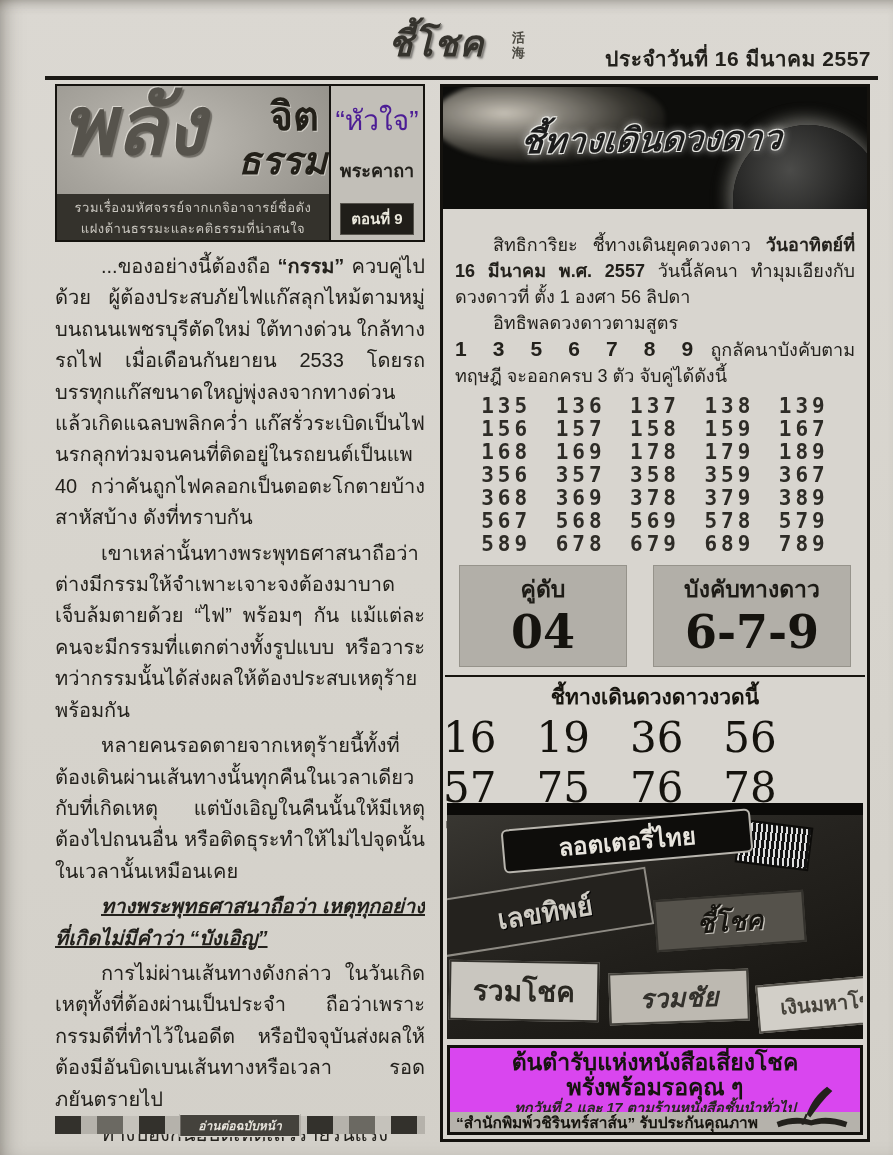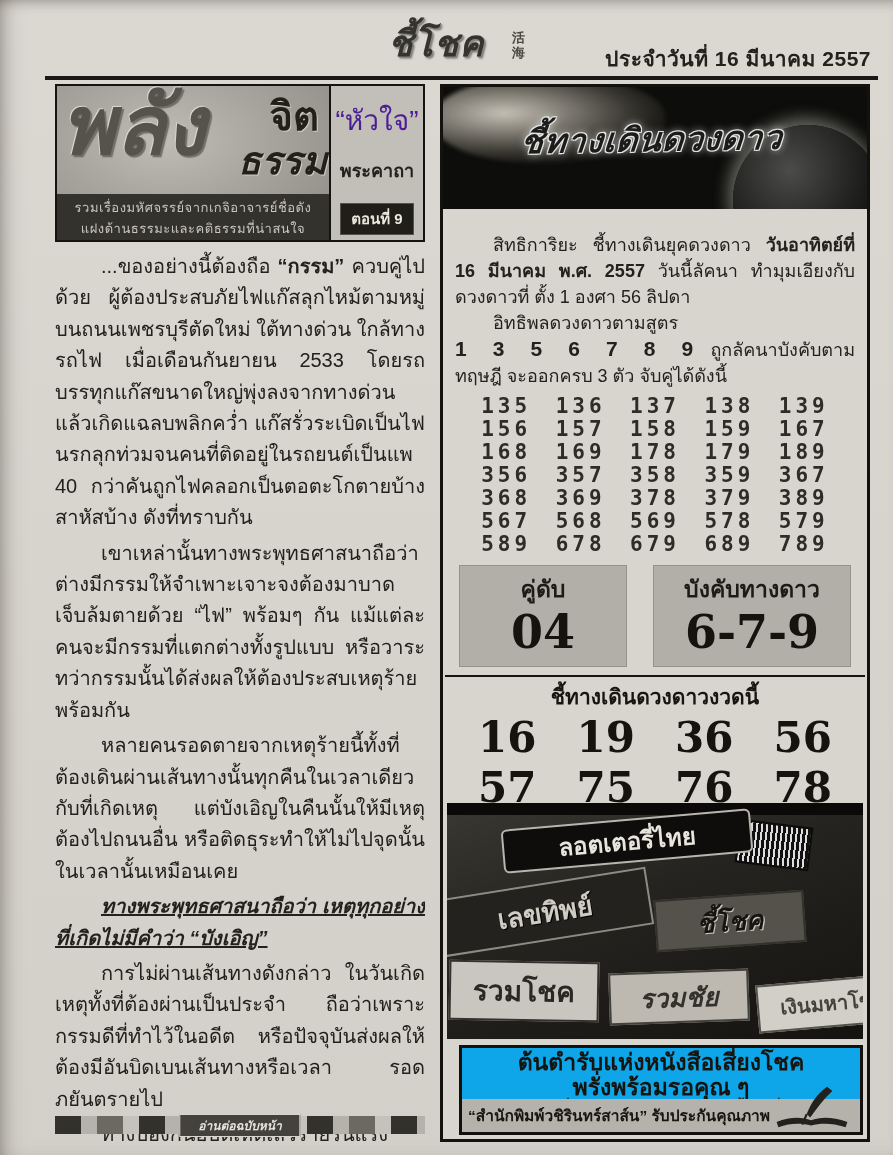--- a/index.html
+++ b/index.html
@@ -69,22 +69,22 @@
   .boxes{display:flex;gap:26px;padding:0 16px;margin-top:9px;}
   .graybox{background:#b2afa8;border:1px solid #96938b;text-align:center;box-sizing:border-box;height:102px;}
   .box-pair{width:168px;}
   .box-force{flex:1;}
   .graybox .lbl{font-size:23px;font-weight:800;margin-top:5px;color:#1d1b16;}
   .graybox .val{font-family:"DejaVu Serif","Liberation Serif",serif;font-weight:700;font-size:46px;line-height:50px;color:#15130e;}
 
   .rule2{border-top:2px solid #17150f;margin:8px 2px 0 2px;}
 
   .picks-heading{text-align:center;font-size:21px;font-weight:900;margin-top:3px;color:#17150f;}
-  .pick-row{display:flex;justify-content:center;gap:40px;font-family:"DejaVu Serif","Liberation Serif",serif;
-    font-weight:700;font-size:42px;line-height:50px;color:#15130e;}
+  .pick-row{display:flex;justify-content:flex-start;gap:40px;font-family:"DejaVu Serif","Liberation Serif",serif;
+    font-weight:400;font-size:42px;line-height:50px;color:#15130e;}
   .signoff{display:flex;justify-content:center;align-items:baseline;gap:12px;margin-top:2px;}
   .signoff .txt{font-size:18px;}
   .signoff .name{font-size:26px;font-weight:900;}
   .dots{border-top:5px dotted #24221d;margin:6px 6px 0 6px;}
 
   .photo{position:absolute;left:4px;right:4px;bottom:100px;height:236px;overflow:hidden;
     background:linear-gradient(160deg,#3a3833 0%,#262420 40%,#15130f 100%);}
   .photo-strip{position:absolute;top:0;left:0;right:0;height:12px;background:#0b0a08;}
   .plate{position:absolute;display:flex;align-items:center;justify-content:center;white-space:nowrap;box-sizing:border-box;}
   .plate1{left:55px;top:16px;width:250px;height:44px;background:#0e0d0b;border:2px solid #b8b5ae;border-radius:6px;
@@ -95,26 +95,26 @@
     transform:rotate(-9deg);color:#cfccc4;font-size:27px;font-weight:900;text-shadow:1px 1px 0 #000;}
   .plate3{left:208px;top:92px;width:150px;height:52px;background:#55524b;border:2px solid #33312c;
     transform:rotate(-4deg);color:#16140f;font-size:26px;font-weight:900;font-style:italic;text-shadow:1px 1px 0 #c9c6bf;}
   .plate4{left:2px;top:158px;width:150px;height:60px;background:#c9c6bf;border:2px solid #33312c;
     transform:rotate(1deg);color:#2a2822;font-size:28px;font-weight:900;}
   .plate5{left:162px;top:168px;width:140px;height:52px;background:#bdb9b1;border:2px solid #44423c;
     transform:rotate(-2deg);color:#33312c;font-size:26px;font-weight:900;font-style:italic;}
   .plate6{left:310px;top:176px;width:152px;height:48px;background:#d2cfc8;border:2px solid #55524b;
     transform:rotate(-5deg);color:#45423a;font-size:20px;font-weight:900;}
 
-  .promo{position:absolute;left:16px;right:4px;bottom:4px;height:90px;border:3px solid #12100c;background:#0ea5e9;
+  .promo{position:absolute;left:4px;right:4px;bottom:4px;height:90px;border:3px solid #12100c;background:#d946ef;
     box-sizing:border-box;text-align:center;overflow:hidden;}
   .promo-line1{font-size:23px;font-weight:900;line-height:25px;margin-top:2px;color:#16140f;}
   .promo-line2{font-size:23px;font-weight:900;line-height:25px;color:#16140f;}
   .promo-line3{font-size:14.5px;font-weight:700;font-style:italic;line-height:16px;color:#2a2822;}
-  .promo-band{position:absolute;left:0;right:0;bottom:0;height:33px;background:#b5b2ab;display:flex;align-items:center;
+  .promo-band{position:absolute;left:0;right:0;bottom:0;height:20px;background:#b5b2ab;display:flex;align-items:center;
     justify-content:flex-start;padding-left:6px;font-size:15.5px;font-weight:800;color:#17150f;}
   .promo-icon{position:absolute;right:6px;bottom:2px;}
 </style>
 </head>
 <body>
 
 <div class="page">
 
   <div class="m-logo">ชี้โชค</div>
   <div class="m-logo-side">

